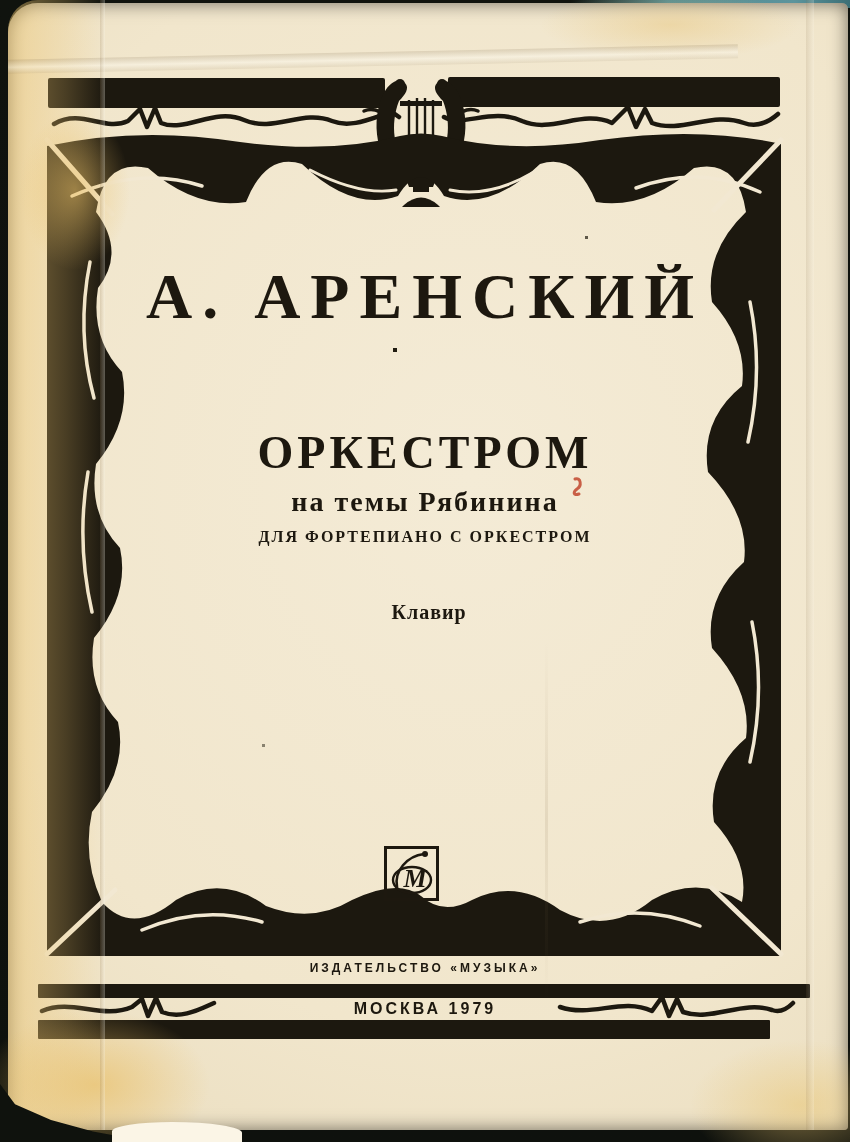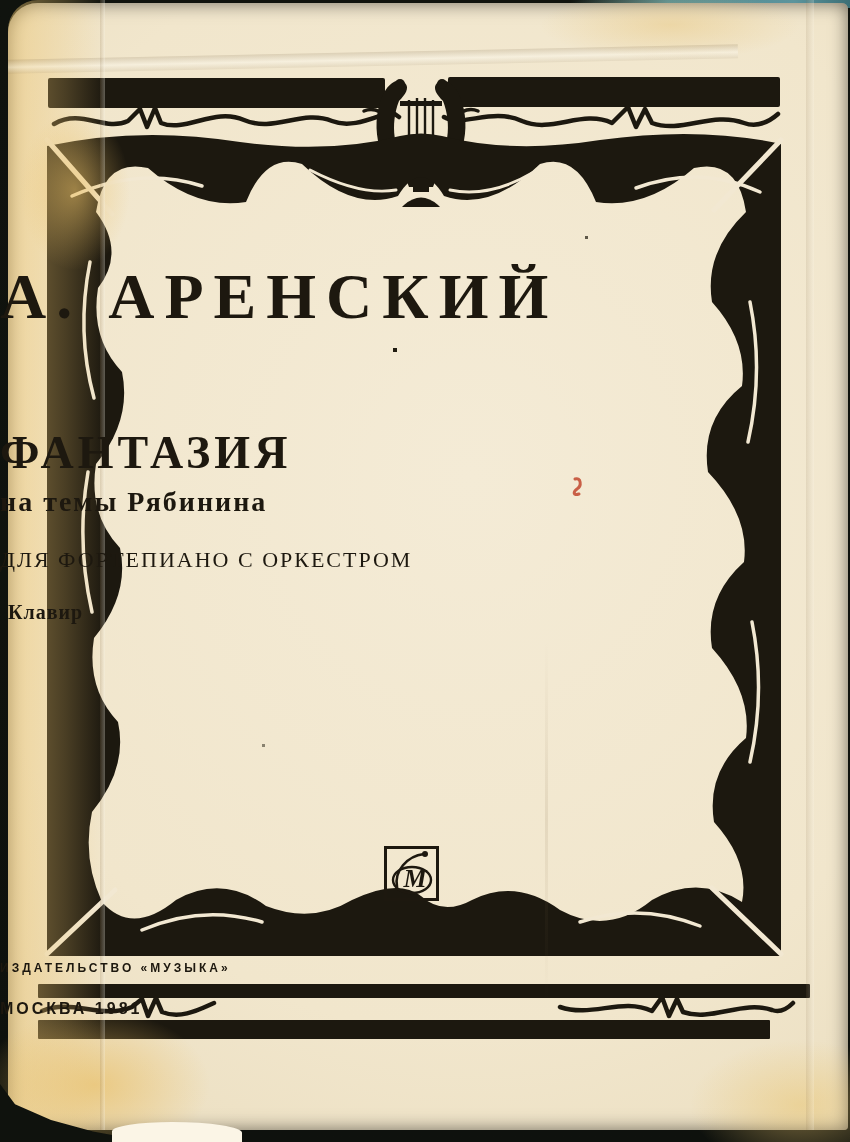--- a/index.html
+++ b/index.html
@@ -45,25 +45,25 @@
     background:linear-gradient(180deg,rgba(140,115,80,0),rgba(140,115,80,.14),rgba(140,115,80,0));}
   .tear-dark{
     position:absolute;left:0;bottom:0;width:150px;height:58px;background:#0f120d;
     clip-path:polygon(0 0,10% 35%,34% 62%,62% 82%,100% 100%,0 100%);
   }
   .tear-white{
     position:absolute;left:112px;bottom:0;width:130px;height:20px;background:#fbf5e6;
     border-radius:60% 70% 0 0;
   }
   
-  .line{position:absolute;left:0;right:0;text-align:left;color:#1d180f;}
+  .line{position:absolute;left:0;right:0;text-align:center;color:#1d180f;}
   .composer{top:260px;font-size:64px;font-weight:700;letter-spacing:10px;}
   .title{top:426px;font-size:46px;font-weight:700;letter-spacing:4px;}
   .subtitle{top:486px;font-size:28px;font-weight:700;letter-spacing:2px;}
-  .instr{top:547px;font-size:22px;font-weight:400;letter-spacing:2px;}
+  .instr{top:528px;font-size:16px;font-weight:700;letter-spacing:2px;}
   .edition{top:601px;font-size:20px;font-weight:700;letter-spacing:1px;margin-left:8px;}
   .sans{font-family:"Liberation Sans","DejaVu Sans",sans-serif;}
   .publisher{top:961px;font-size:12px;font-weight:700;letter-spacing:3px;}
   .moscow{top:1000px;font-size:16px;font-weight:700;letter-spacing:3px;}
   
   .logo{
     position:absolute;left:384px;top:846px;width:55px;height:55px;
     border:3px solid #1d180f;box-sizing:border-box;background:transparent;
   }
   .logo svg{position:absolute;left:0;top:0;}
@@ -163,28 +163,28 @@
   <div class="blotch b4"></div>
   <div class="crease-top"></div>
   <div class="crease-v1"></div>
   <div class="crease-v2"></div>
   <div class="crease-mid"></div>
   <div class="tear-dark"></div>
   <div class="tear-white"></div>
 </div>
 
 <div class="line composer">А. АРЕНСКИЙ</div>
-<div class="line title">ФАНТАЗИЯ</div>
+<div class="line title">ОРКЕСТРОМ</div>
 <div class="line subtitle">на темы Рябинина</div>
 <div class="line instr">ДЛЯ ФОРТЕПИАНО С ОРКЕСТРОМ</div>
 <div class="line edition">Клавир</div>
 
 <div class="logo">
   <svg width="49" height="49" viewBox="0 0 49 49">
     <ellipse cx="25" cy="31" rx="19" ry="13" fill="none" stroke="#1d180f" stroke-width="2.4"></ellipse>
     <path d="M10,38 C7,22 20,7 37,5" fill="none" stroke="#1d180f" stroke-width="2.6" stroke-linecap="round"></path>
     <circle cx="38" cy="5" r="3" fill="#1d180f"></circle>
   </svg>
   <span class="m">М</span>
 </div>
 
 <div class="line sans publisher">ИЗДАТЕЛЬСТВО «МУЗЫКА»</div>
-<div class="line sans moscow">МОСКВА 1981</div>
+<div class="line sans moscow">МОСКВА 1979</div>
 
 </body></html>

